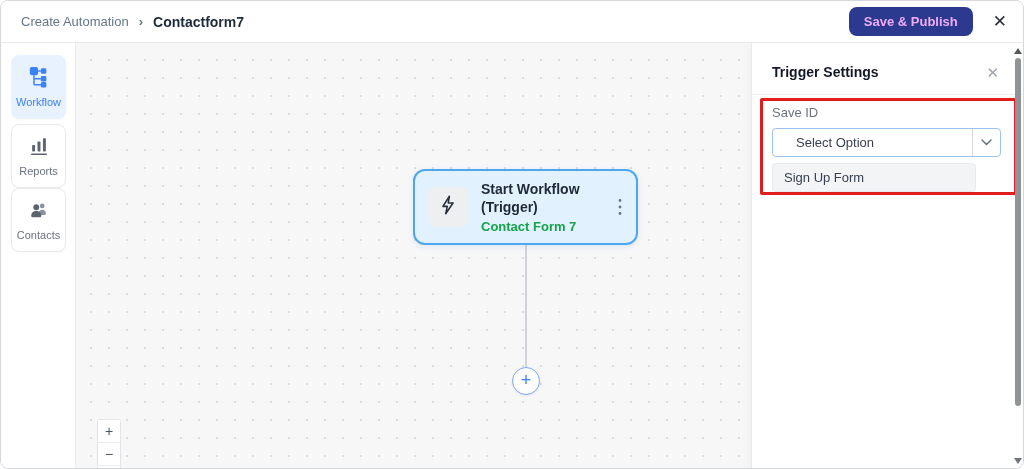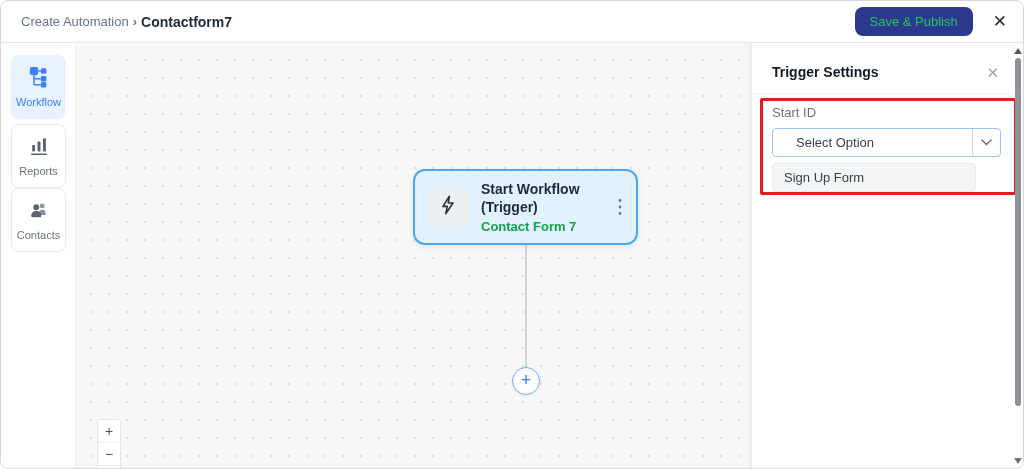--- a/index.html
+++ b/index.html
@@ -10,27 +10,27 @@
     background:#fff; border:1px solid #d6d7da; border-radius:8px;
     overflow:hidden;
   }
   
   .header {
     position:absolute; top:0; left:0; right:0; height:42px;
     background:#fff; border-bottom:1px solid #e8e9eb;
     display:flex; align-items:center; justify-content:space-between;
     padding:0 12px 0 20px; z-index:30;
   }
-  .breadcrumb { display:flex; align-items:center; gap:4px; }
+  .breadcrumb { display:flex; align-items:center; gap:10px; }
   .crumb-parent { font-size:13px; color:#64748b; cursor:pointer; }
   .crumb-sep { font-size:13px; color:#64748b; font-weight:bold; }
   .crumb-current { font-size:14px; color:#1e2a3a; font-weight:bold; }
   .header-right { display:flex; align-items:center; gap:16px; }
   .save-btn {
-    background:#2b3a8f; color:#22c55e; font-size:13px; font-weight:400;
+    background:#2b3a8f; color:#f0abfc; font-size:13px; font-weight:700;
     border:none; border-radius:8px; padding:7px 15px; cursor:pointer;
     font-family:"Liberation Sans", sans-serif;
   }
   .header-close { font-size:17px; color:#2b3238; cursor:pointer; padding:0 4px; line-height:1; }
 
   
   .sidebar {
     position:absolute; top:42px; left:0; width:75px; bottom:0;
     background:#fff; border-right:1px solid #ededef; z-index:20;
   }
@@ -236,21 +236,21 @@
     </div>
   </div>
 
   <div class="panel">
     <div class="panel-head">
       <span class="panel-title">Trigger Settings</span>
       <span class="panel-close">✕</span>
     </div>
     <div class="panel-divider"></div>
 
-    <span class="form-label">Start ID</span>
+    <span class="form-label">Save ID</span>
 
     <div class="select-box">
       <span class="select-value">Select Option</span>
       <span class="select-divider"></span>
       <span class="select-caret">
         <svg width="11" height="7" viewBox="0 0 11 7" fill="none">
           <path d="M1 1 L5.5 5.5 L10 1" stroke="#6b7280" stroke-width="1.5" stroke-linecap="round" stroke-linejoin="round"></path>
         </svg>
       </span>
     </div>

